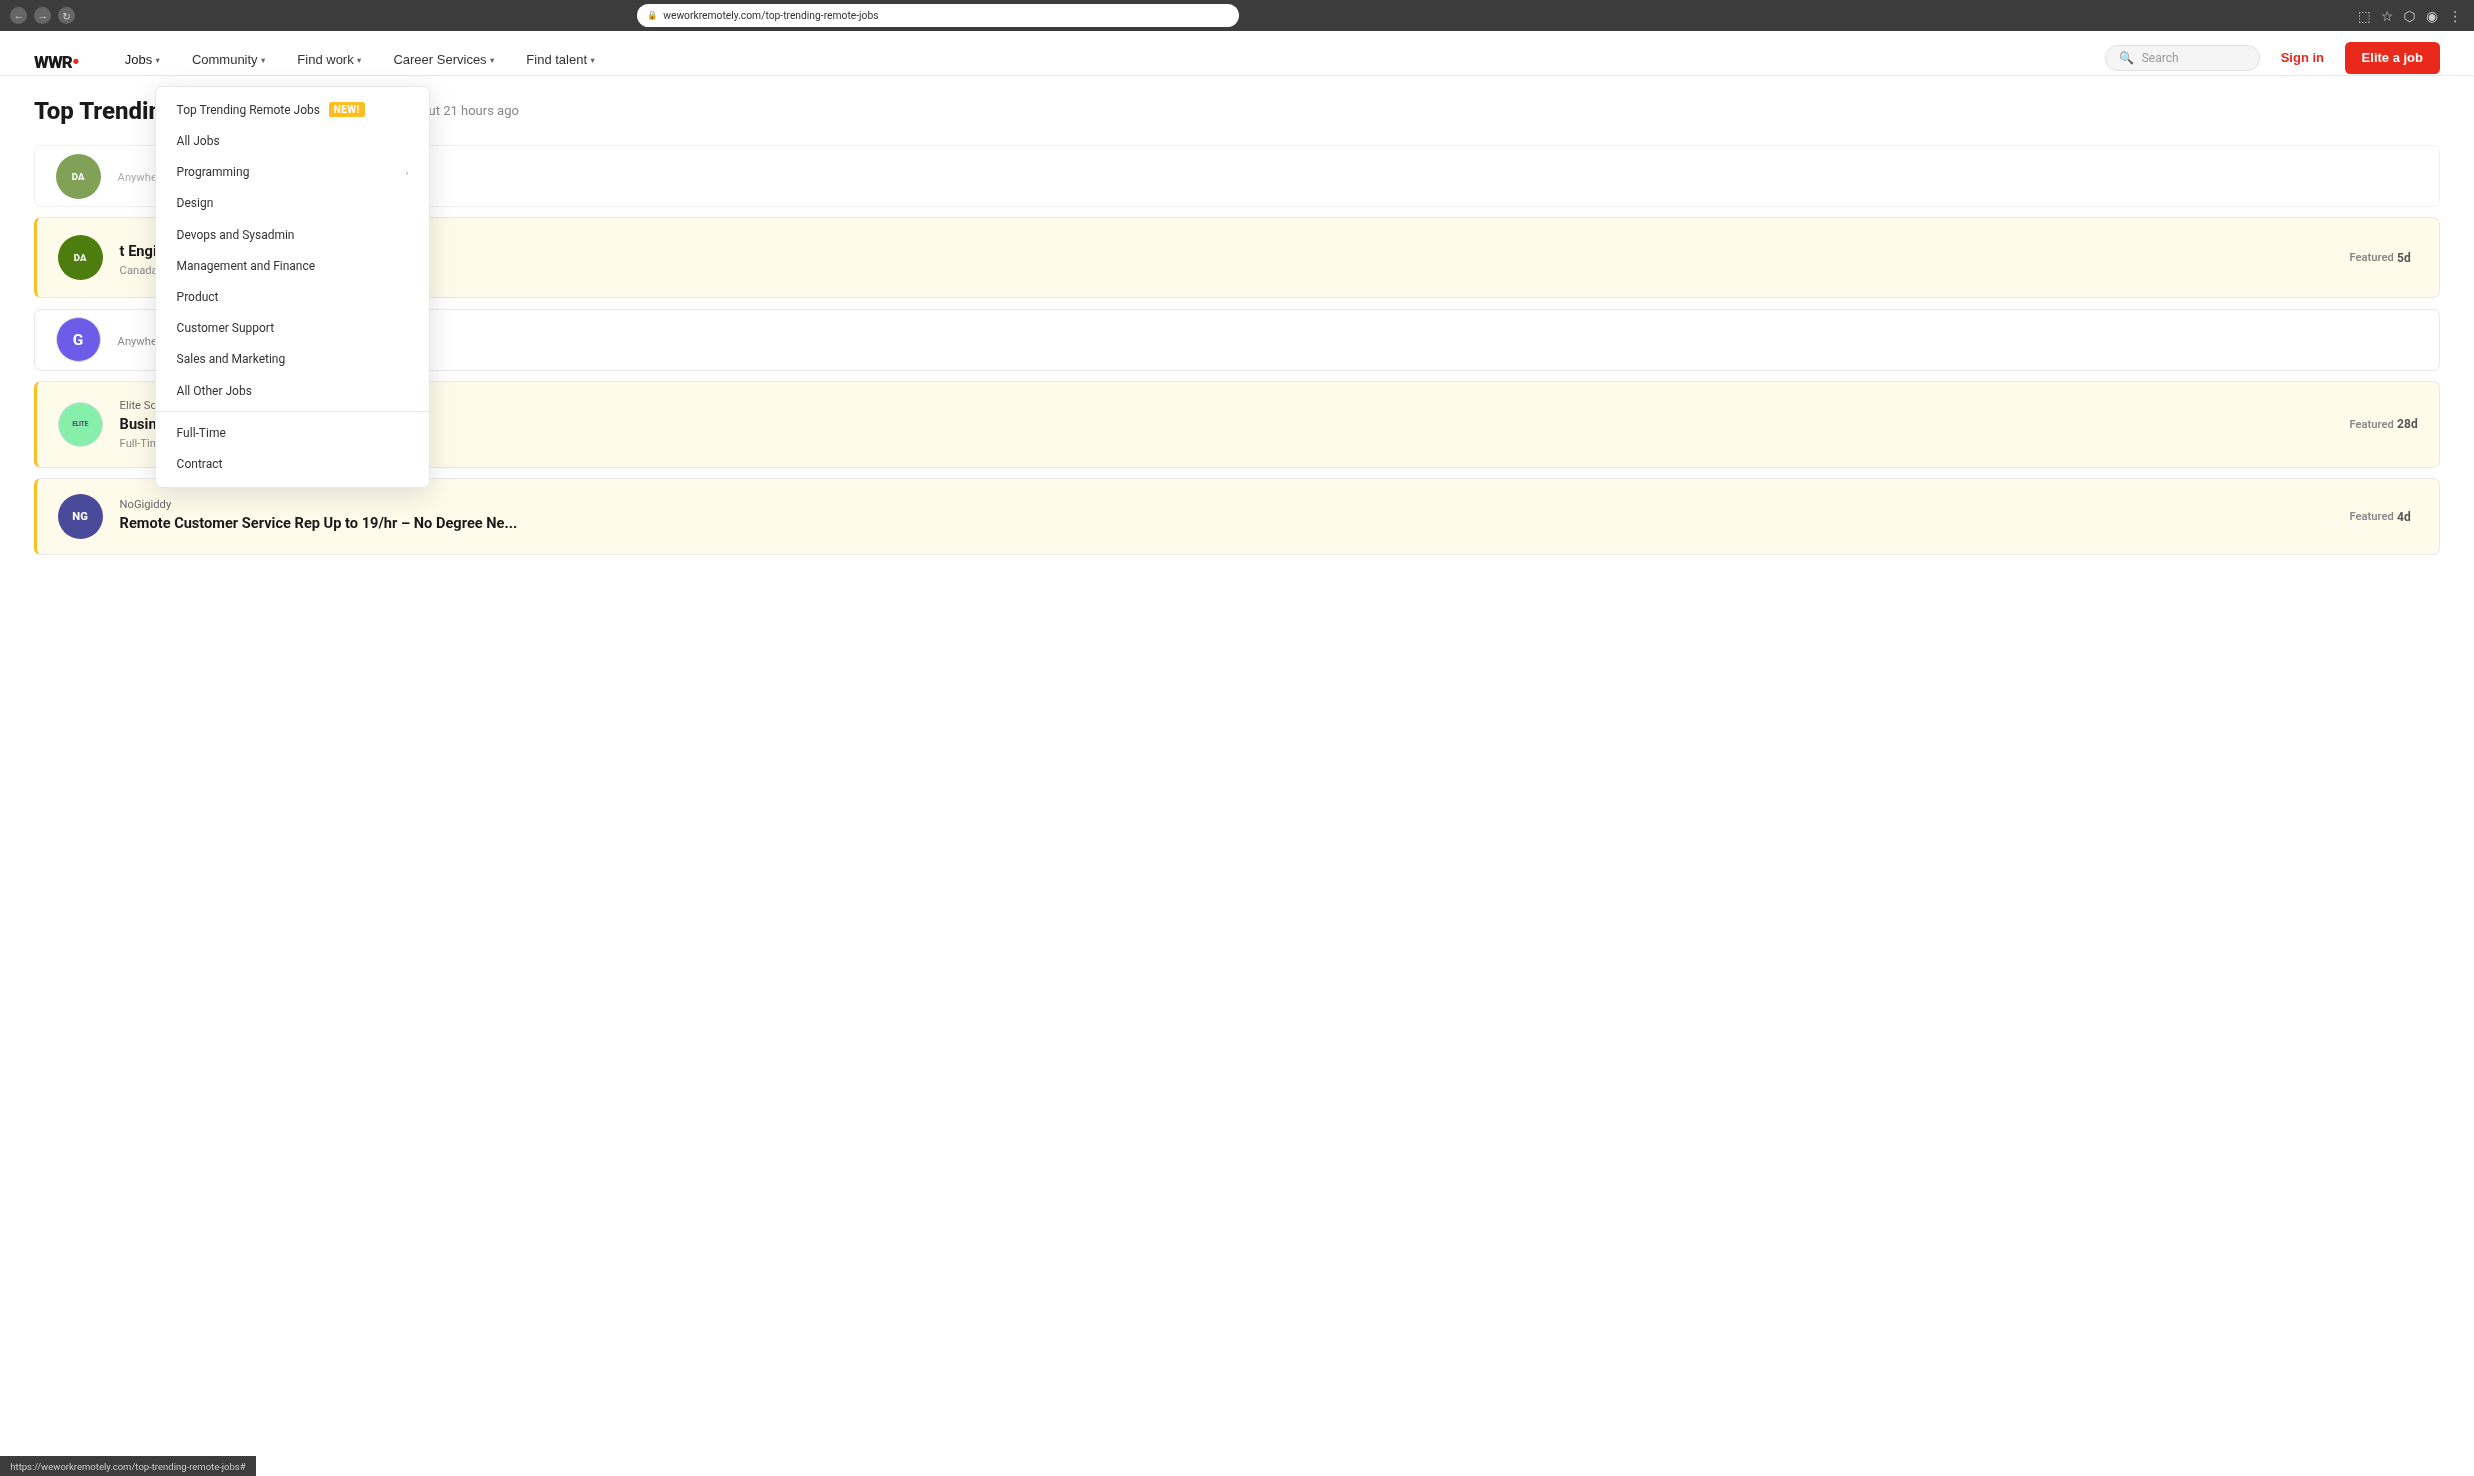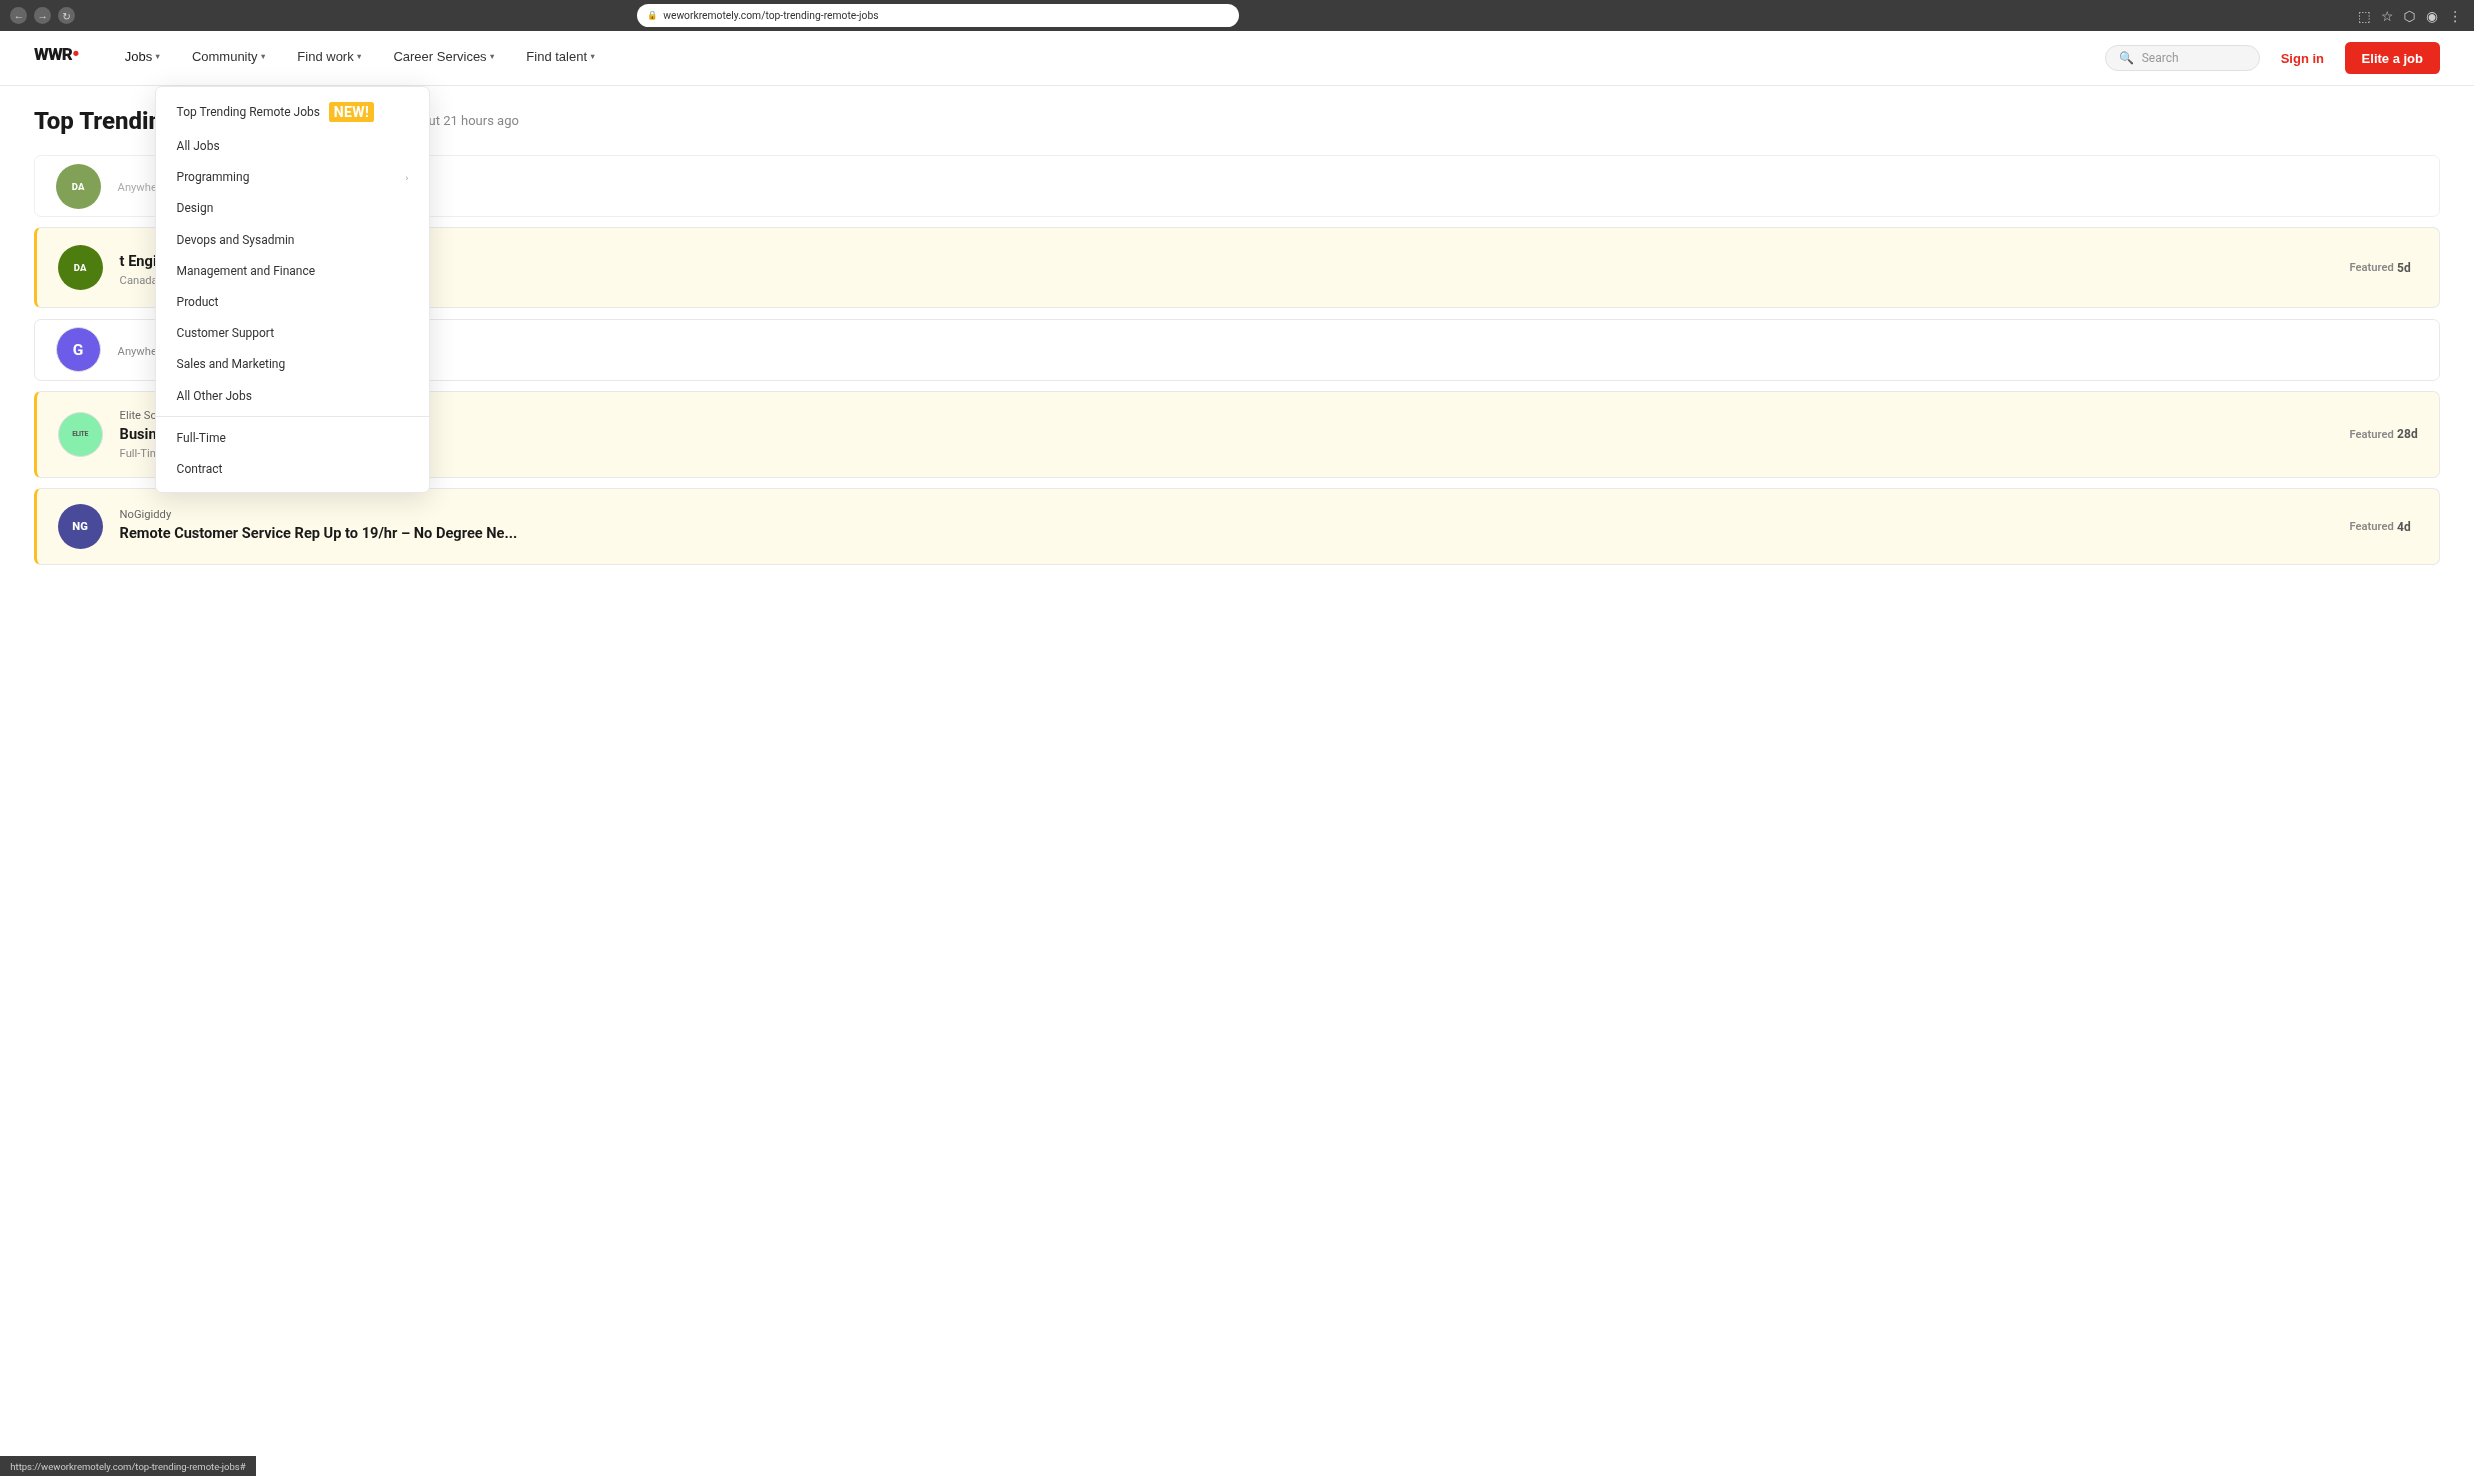--- a/index.html
+++ b/index.html
@@ -37,24 +37,24 @@
       margin: 0 auto;
     }
     .browser-address-icon { color: #666; font-size: 8.6px; }
     .browser-right-icons { display: flex; gap: 6.9px; align-items: center; margin-left: auto; }
     .browser-icon-btn { color: #ccc; font-size: 13.8px; cursor: pointer; padding: 1.7px; }
 
     
     .site-header {
       background: #fff;
       border-bottom: 0.9px solid #e8e8e8;
-      padding: 11px 34px;
-      height: 55px;
-      display: flex;
-      align-items: flex-start;
+      padding: 1px 34px;
+      height: 45px;
+      display: flex;
+      align-items: flex-end;
       position: relative;
       z-index: 100;
     }
     .logo {
       font-weight: 900;
       font-size: 19px;
       color: #1a1a1a;
       display: flex;
       align-items: center;
       letter-spacing: -0.9px;
@@ -143,21 +143,21 @@
       padding: 8.6px 20.6px;
       color: #333;
       font-size: 12px;
       cursor: pointer;
       transition: background 0.1s;
     }
     .dropdown-item-left { display: flex; align-items: center; gap: 8.6px; }
     .new-badge {
       background: #fbbf24;
       color: #fff;
-      font-size: 14px;
+      font-size: 10px;
       font-weight: 700;
       padding: 1.7px 5.2px;
       border-radius: 2.6px;
       letter-spacing: 0.4px;
     }
     .dropdown-divider {
       height: 0.9px;
       background: #e8e8e8;
       margin: 5.2px 0;
     }

